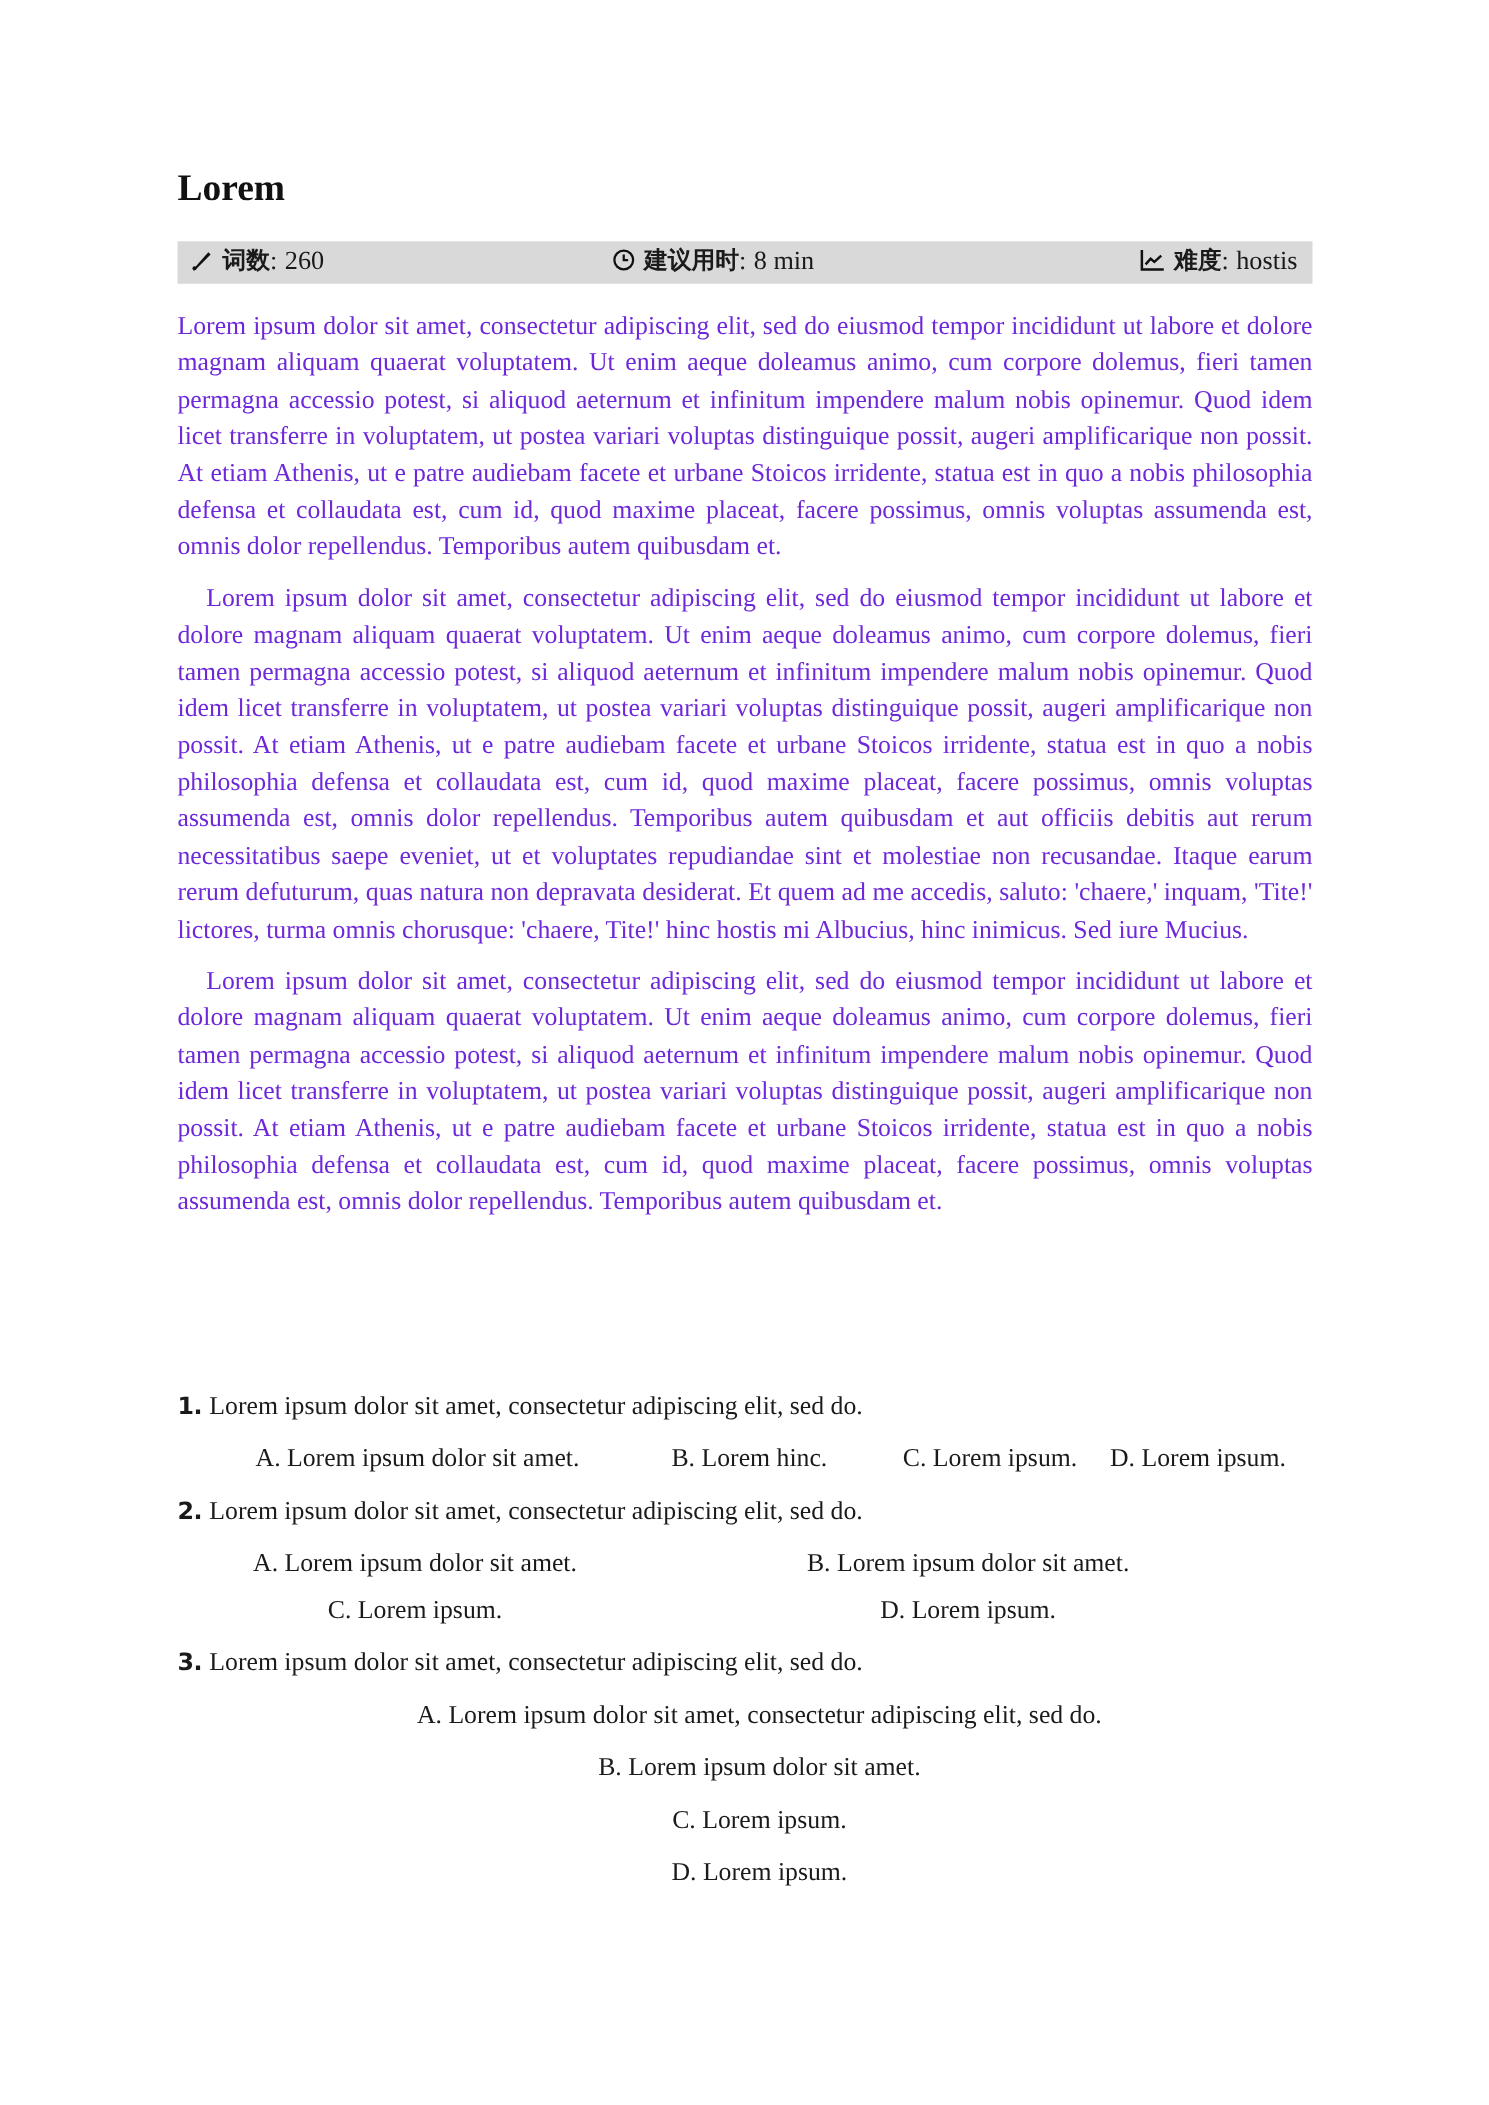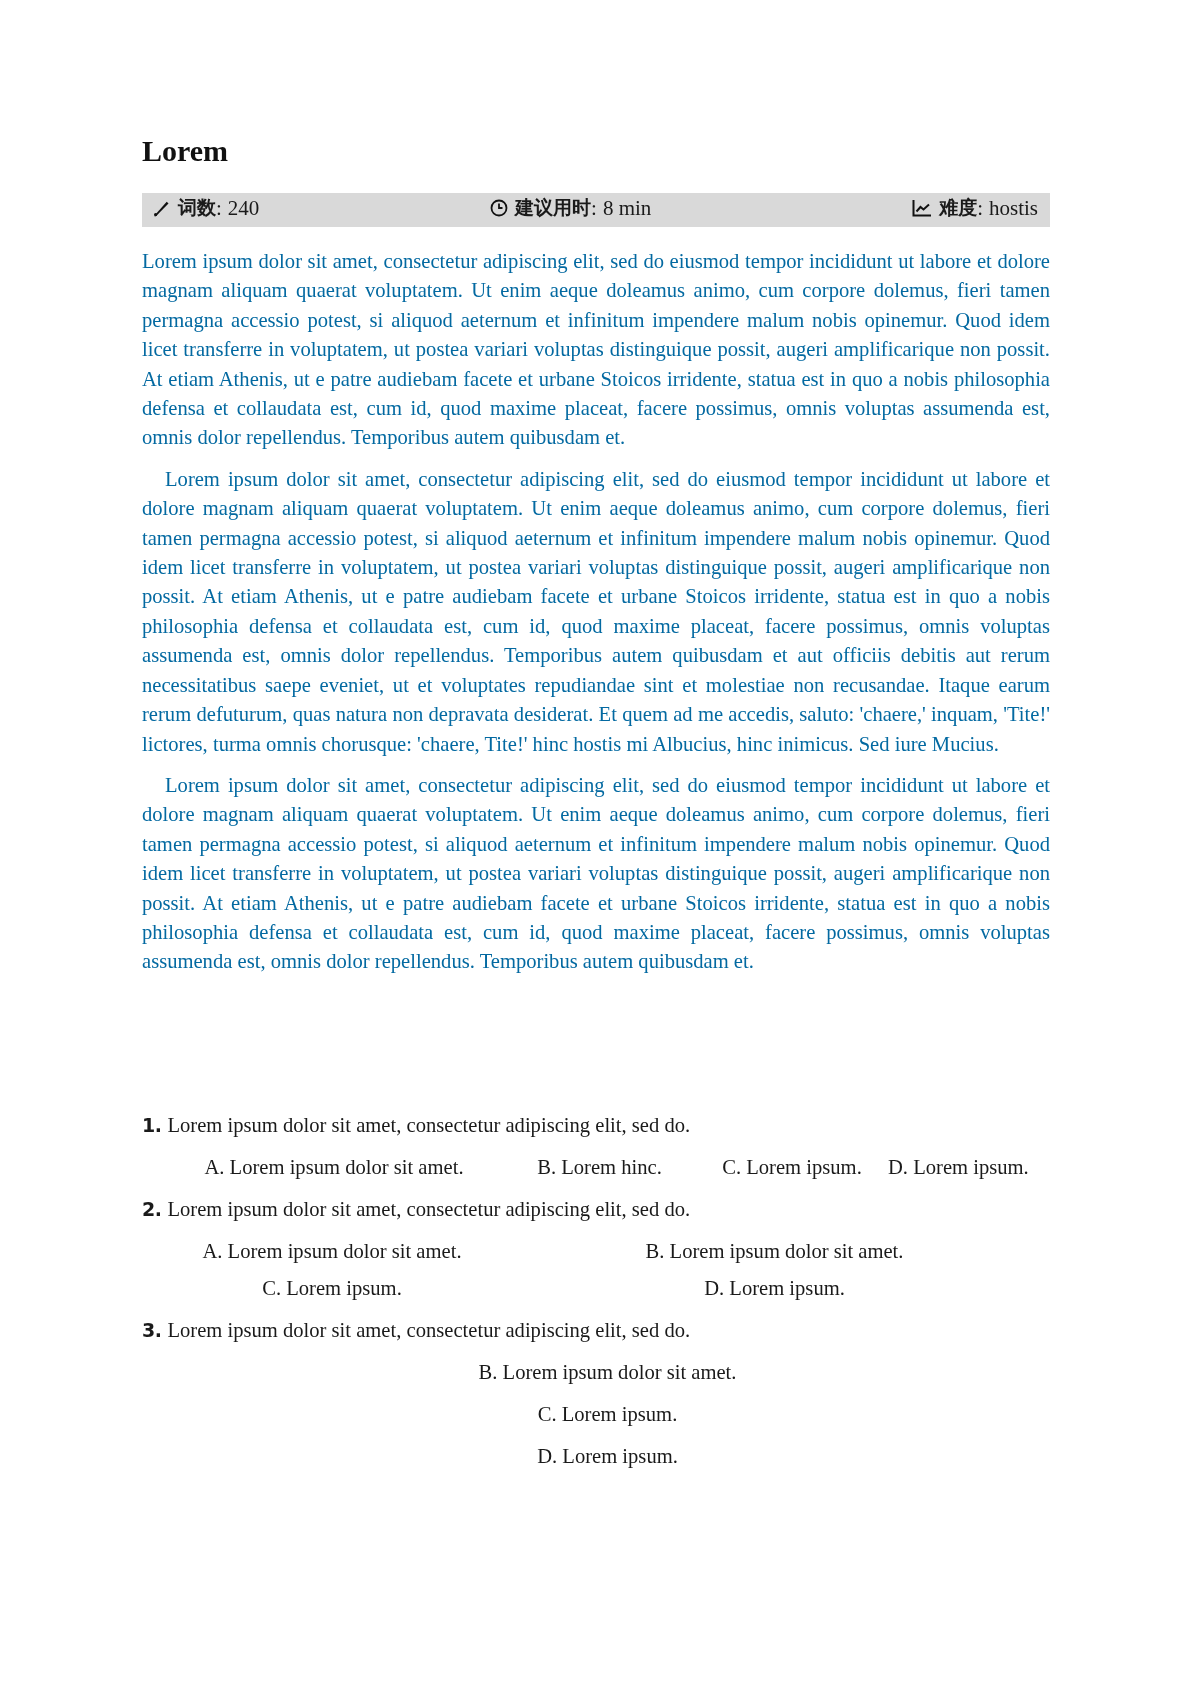--- a/index.html
+++ b/index.html
@@ -19,21 +19,21 @@
     background: #d9d9d9; display: flex; align-items: center; justify-content: space-between;
     padding: 0 12px 4px 10px; box-sizing: border-box;
     font-family: "Liberation Serif", "DejaVu Serif", serif; font-size: 21px;
   }
   .meta-item { display: flex; align-items: center; gap: 6px; white-space: nowrap; }
   .meta-item .k { font-family: "DejaVu Sans", sans-serif; font-weight: bold; font-size: 19px; }
   .meta-item svg { display: block; }
   .body-text {
     position: absolute; top: 247px; left: 0; width: 908px;
     font-family: "Liberation Serif", "DejaVu Serif", serif;
-    font-size: 20.6px; line-height: 29.4px; text-align: justify; color: #0369a1;
+    font-size: 20.6px; line-height: 29.4px; text-align: justify; color: #6d28d9;
   }
   .body-text p { margin: 0 0 12px 0; hyphens: none; }
   .body-text p.indent { text-indent: 23px; }
   .questions {
     position: absolute; top: 1110px; left: 0; width: 908px;
     font-family: "Liberation Serif", "DejaVu Serif", serif; font-size: 20.6px; line-height: 30px;
   }
   .q { margin-bottom: 0; }
   .q-stem { display: flex; align-items: baseline; margin-bottom: 12px; }
   .q-num { font-family: "DejaVu Sans", sans-serif; font-weight: bold; font-size: 19px; margin-right: 6px; letter-spacing: -0.5px; }
@@ -55,21 +55,21 @@
   <div class="meta-bar">
     <div class="meta-item">
       <span>
         <svg width="20" height="20" viewBox="0 0 20 20">
             <path d="M3 17 L2.5 18.5 L4.2 18 L16.5 5.5 L14.7 3.7 Z" fill="#111"></path>
             <circle cx="3.6" cy="16.6" r="1.6" fill="#111"></circle>
           </svg>
       </span>
       <span class="k">词数</span>
         <span style="margin-left:-6px">:</span>
-      <span>240</span>
+      <span>260</span>
     </div>
     <div class="meta-item" style="margin-left:-30px">
       <span>
         <svg width="20" height="20" viewBox="0 0 20 20">
             <circle cx="10" cy="10" r="7.5" fill="none" stroke="#111" stroke-width="1.8"></circle>
             <path d="M10 5.5 V10 H13.5" fill="none" stroke="#111" stroke-width="1.8"></path>
           </svg>
       </span>
       <span class="k">建议用时</span>
         <span style="margin-left:-6px">:</span>
@@ -120,19 +120,20 @@
         <span class="opt">D. Lorem ipsum.</span>
       </div>
     </div>
 
     <div class="q">
       <div class="q-stem">
         <span class="q-num">3.</span>
         <span>Lorem ipsum dolor sit amet, consectetur adipiscing elit, sed do.</span>
       </div>
       <div class="opts opts-col1">
+        <div class="opt">A. Lorem ipsum dolor sit amet, consectetur adipiscing elit, sed do.</div>
         <div class="opt">B. Lorem ipsum dolor sit amet.</div>
         <div class="opt">C. Lorem ipsum.</div>
         <div class="opt">D. Lorem ipsum.</div>
       </div>
     </div>
   </div>
 </div>
 
 </body></html>

